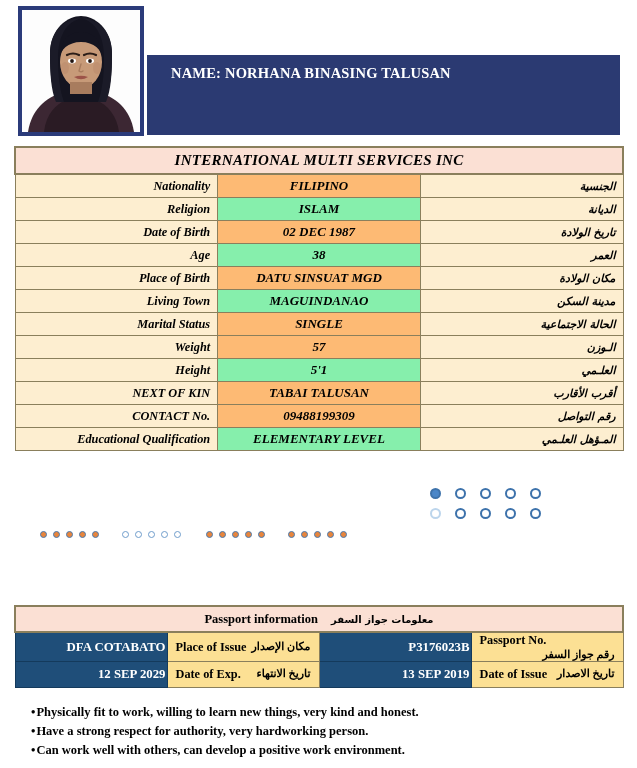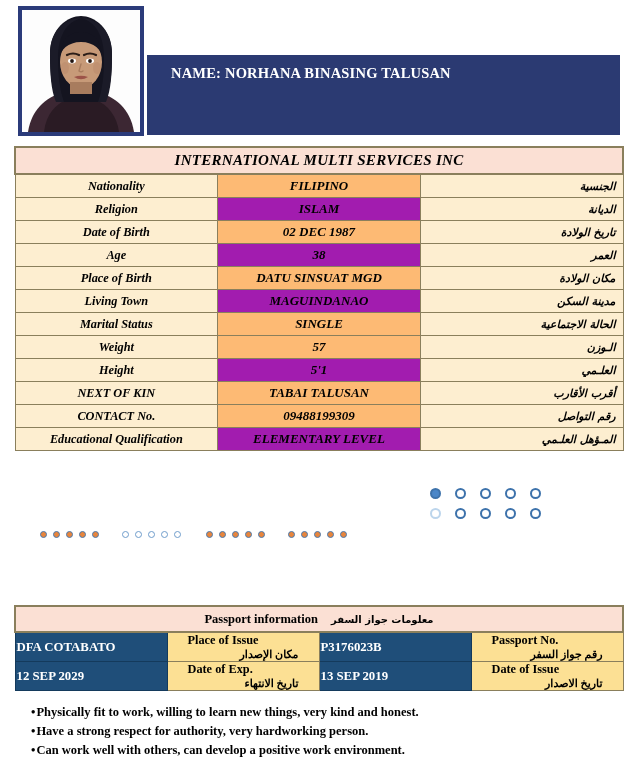--- a/index.html
+++ b/index.html
@@ -80,30 +80,30 @@
   .title-cell {
     background: #fbe0d4;
     text-align: center;
     font-size: 15px !important;
     letter-spacing: .3px;
     height: 25px !important;
     border: 2px solid #8a7f5c !important;
   }
   .lbl-cell {
     background: #fdeed0;
-    text-align: center;
+    text-align: right;
     width: 218px;
   }
   .val-cell {
     text-align: center;
     width: 178px;
     font-size: 13px !important;
   }
   .val-blue  { background: #fdba74; }
-  .val-yellow{ background: #a21caf; }
+  .val-yellow{ background: #86efac; }
   .ar-cell {
     background: #fdeed0;
     text-align: right;
     direction: rtl;
     font-size: 11px !important;
     font-family: "DejaVu Sans", sans-serif;
     font-weight: bold;
     padding-right: 9px;
   }
 
@@ -166,29 +166,29 @@
   .pp-title .ar-inline {
     font-family: "DejaVu Sans", sans-serif;
     font-size: 10px;
     margin-left: 13px;
     direction: rtl;
     display: inline-block;
   }
   .pp-val {
     background: #1f4e79;
     color: #ffffff;
-    text-align: left;
+    text-align: right;
     width: 125px;
     font-size: 12.8px !important;
     border: 1px solid #143a5c !important;
   }
   .pp-lbl {
     background: #fce094;
     width: 180px;
-    padding: 0 20px;
+    padding: 0 8px;
     position: relative;
     margin-left: 36px;
   }
   .pp-lbl .en { float: left; font-size: 12.3px; }
   .pp-lbl .ar {
     float: right;
     font-family: Liberation Serif, serif;
     font-size: 11px;
     direction: rtl;
   }

